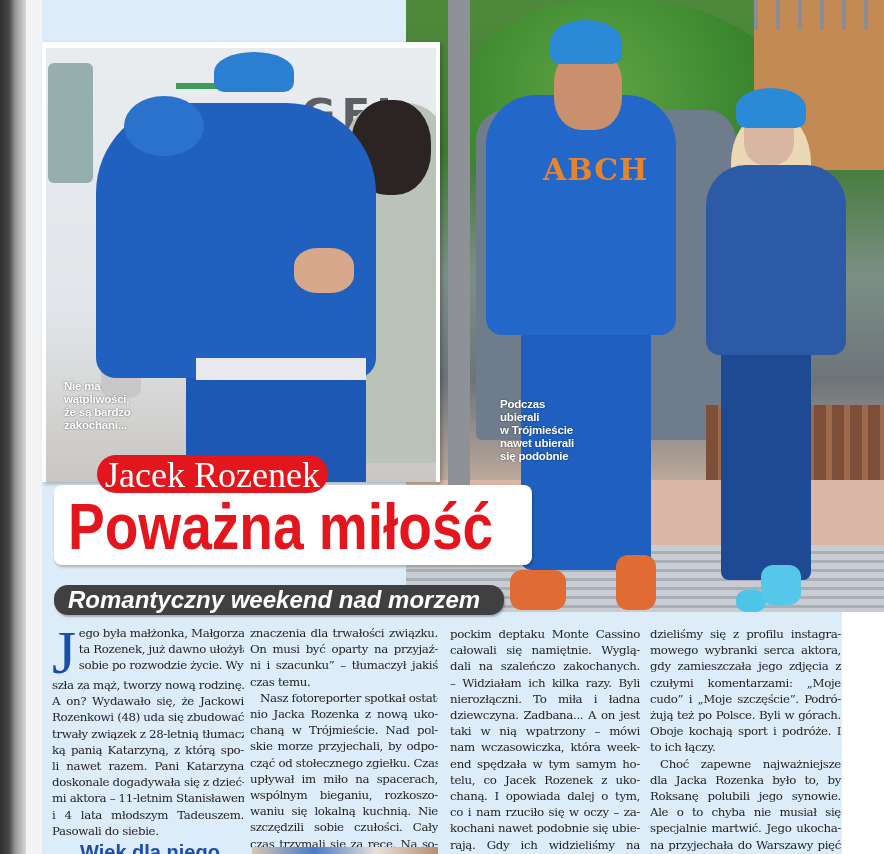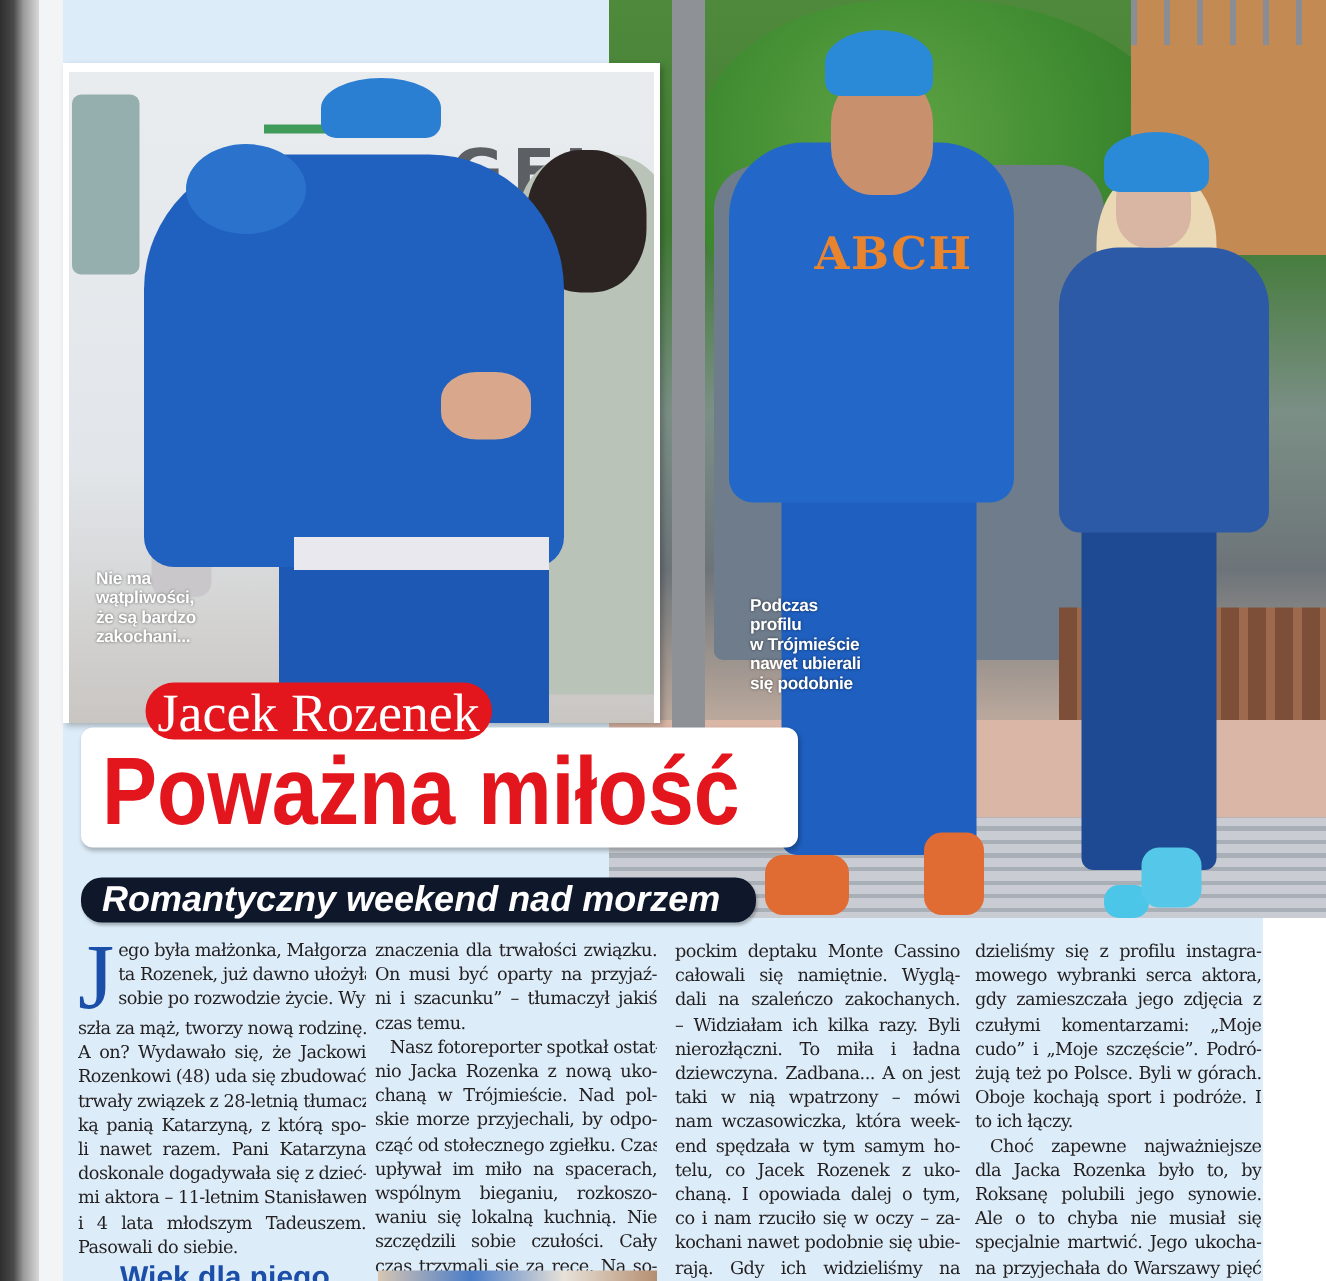--- a/index.html
+++ b/index.html
@@ -68,21 +68,21 @@
   .caption-left { left: 64px; top: 380px; width: 80px; }
   .caption-right { left: 456px; top: 398px; width: 90px; margin-left: 44px; }
 
   
   .kicker { position: absolute; left: 97px; top: 455px; height: 38px; padding: 0 8px; background: #e3161e;
     color: #ffffff; font-family: "Liberation Serif", serif; font-size: 36px; line-height: 40px; white-space: nowrap; border-radius: 19px; }
   .headline-box { position: absolute; left: 54px; top: 485px; width: 478px; height: 80px; background: #ffffff; border-radius: 8px;
     box-shadow: 1px 2px 3px rgba(0,0,0,0.25); }
   .headline { position: absolute; left: 68px; top: 488px; color: #e3161e; font-family: "Liberation Sans", sans-serif; font-weight: bold;
     font-size: 64px; line-height: 78px; letter-spacing: 0px; white-space: nowrap; transform: scaleX(0.86); transform-origin: left center; }
-  .subhead { position: absolute; left: 54px; top: 585px; width: 450px; height: 30px; background: #0f172a; border-radius: 14px;
+  .subhead { position: absolute; left: 54px; top: 585px; width: 450px; height: 30px; background: #404040; border-radius: 14px;
     color: #ffffff; font-family: "Liberation Sans", sans-serif; font-style: italic; font-weight: bold; font-size: 24px; line-height: 30px;
     padding-left: 14px; white-space: nowrap; box-shadow: 1px 2px 2px rgba(0,0,0,0.25); }
 
   
   .col { position: absolute; top: 625px; color: #231f20; font-family: "DejaVu Serif", serif; font-size: 11.8px; line-height: 16.2px;
     text-align: justify; letter-spacing: -0.35px; }
   .col1 { left: 52px; width: 192px; }
   .col2 { left: 250px; width: 188px; }
   .col3 { left: 450px; width: 190px; top: 626px; }
   .col4 { left: 650px; width: 191px; top: 626px; }
@@ -147,21 +147,21 @@
 </div>
 
 <div class="caption caption-left">
   <div>Nie ma</div>
   <div>wątpliwości,</div>
   <div>że są bardzo</div>
   <div>zakochani...</div>
 </div>
 <div class="caption caption-right">
   <div>Podczas</div>
-  <div>profilu</div>
+  <div>ubierali</div>
   <div>w Trójmieście</div>
   <div>nawet ubierali</div>
   <div>się podobnie</div>
 </div>
 
 <div class="headline-box"></div>
 <div class="kicker">Jacek Rozenek</div>
 <div class="headline">Poważna miłość</div>
 <div class="subhead">Romantyczny weekend nad morzem</div>
 

